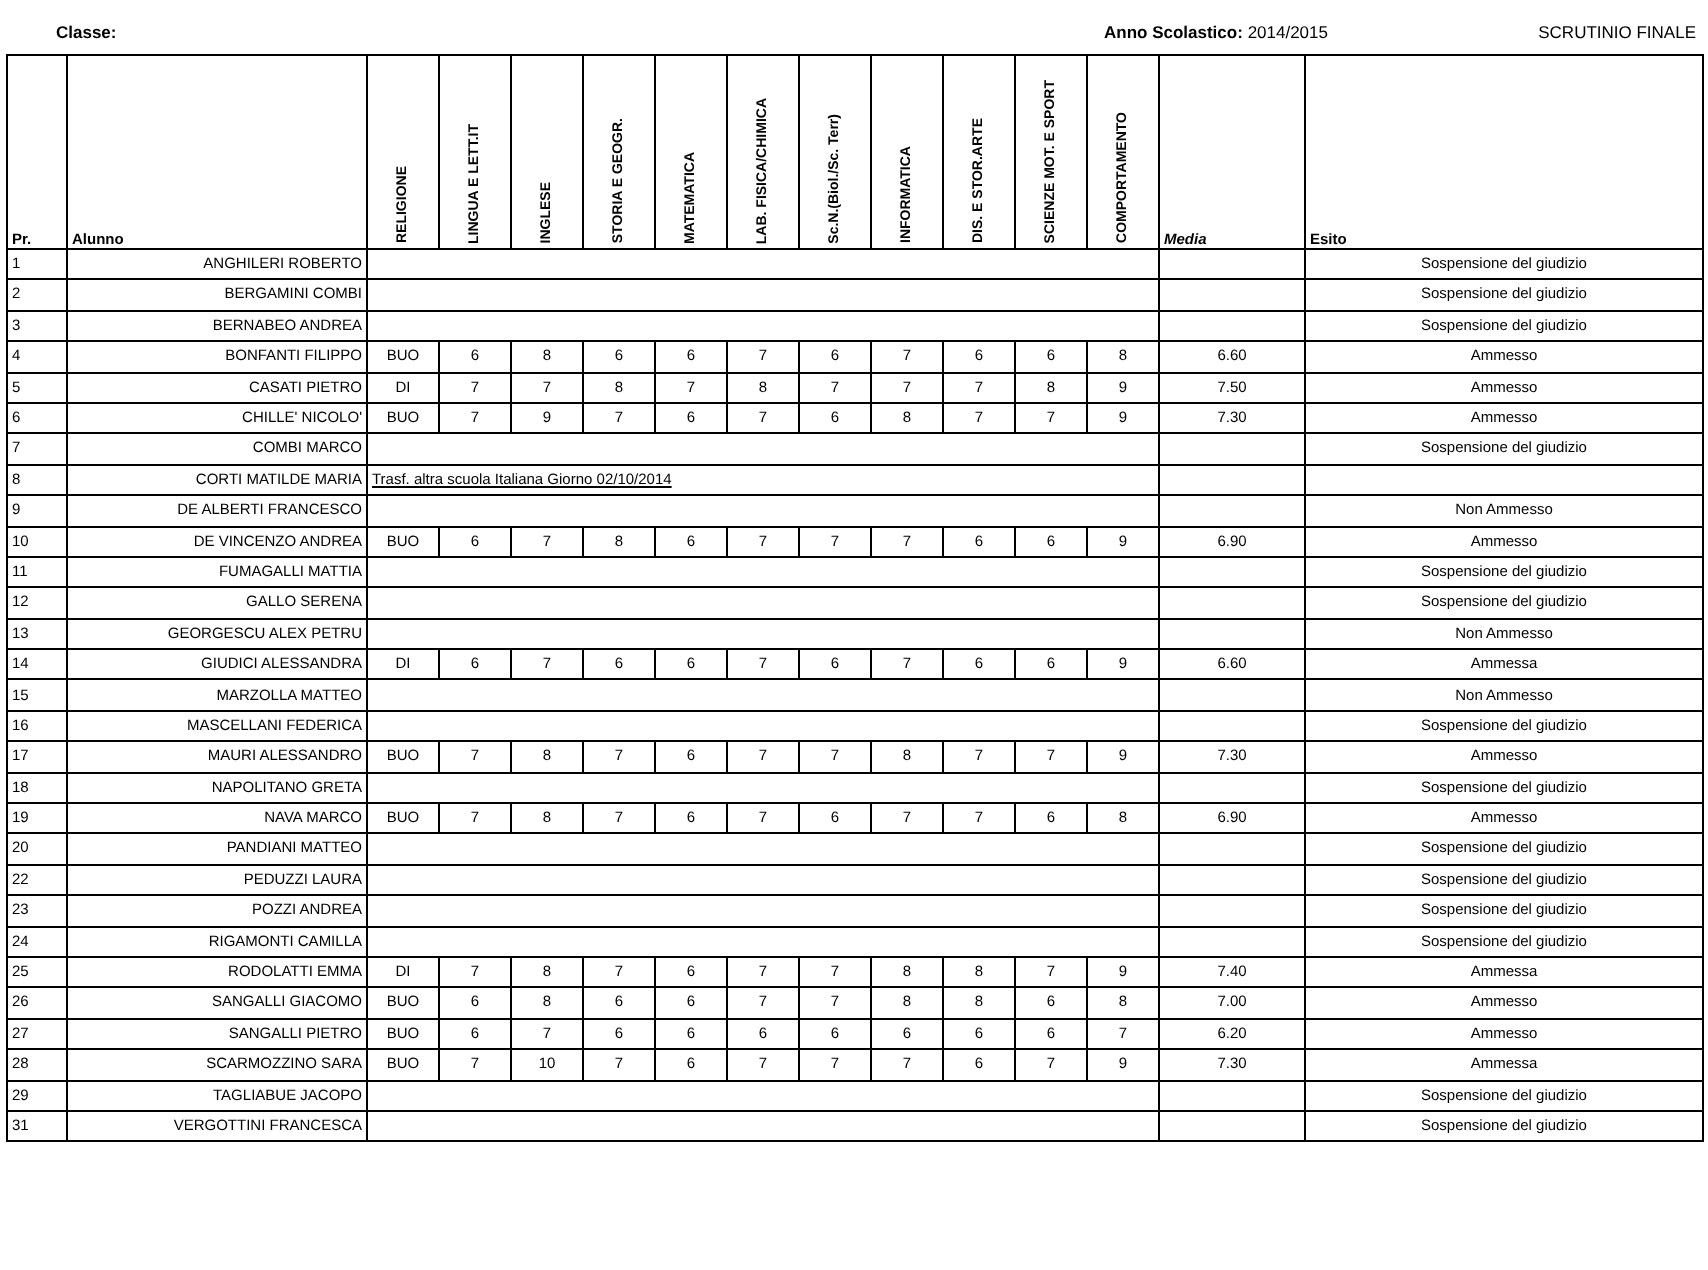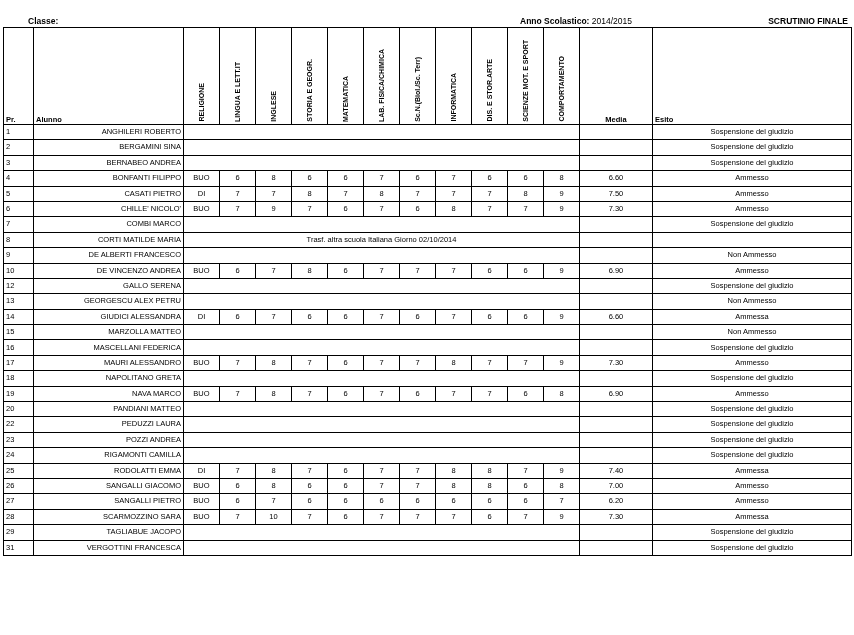--- a/index.html
+++ b/index.html
@@ -2,54 +2,54 @@
 <html><head>
 <meta charset="utf-8">
 <style>
   html,body{margin:0;padding:0;background:#fff;}
   body{
     width:854px;height:635px;overflow:hidden;
     font-family:"Liberation Sans",sans-serif;color:#000;
     -webkit-font-smoothing:antialiased;
   }
   .topbar{
-    display:flex;align-items:flex-end;
+    display:flex;align-items:center;
     padding:5px 4px 0 2px;box-sizing:border-box;height:27px;
-    font-size:8.5px;line-height:1.25;
+    font-size:8.5px;line-height:1.25;gap:32px;
   }
   .classe-block{width:518px;display:flex;padding-left:26px;box-sizing:border-box;}
   .bold{font-weight:bold;}
   .classe-label{font-weight:bold;margin-right:7px;white-space:nowrap;}
   .anno-block{width:170px;white-space:nowrap;}
-  .scrutinio{flex:1;text-align:right;padding-right:2px;white-space:nowrap;font-weight:bold;}
+  .scrutinio{flex:1;text-align:right;padding-right:2px;white-space:nowrap;}
 
   table.report{
     border-collapse:collapse;table-layout:fixed;
     margin:0 3px;width:848px;padding-left:24px;
   }
   table.report th,table.report td{
     border:1px solid #000;
     font-size:7.5px;line-height:1.1;
     padding:0 2px;overflow:hidden;white-space:nowrap;
     box-sizing:border-box;
   }
   thead th{height:97px;vertical-align:bottom;font-weight:bold;text-align:left;padding-bottom:2px;}
   th.subject{text-align:center;padding-bottom:7px;}
   th.subject .vert{
     writing-mode:vertical-rl;transform:rotate(180deg);
     font-size:7px;font-weight:bold;white-space:nowrap;
     display:inline-block;line-height:1;max-height:88px;
   }
-  th.media-h{text-align:center;}
+  th.media-h{font-style:italic;}
   tbody td{height:15.4px;vertical-align:middle;}
   td.num{text-align:left;}
   td.name{text-align:right;padding-left:3px;}
   td.grade,td.media{text-align:center;}
   td.esito{text-align:center;padding-left:3px;}
-  td.note{text-align:center;}
+  td.note{text-decoration:underline;}
 </style>
 </head>
 <body>
 
 <div class="topbar">
   <div class="classe-block">
     <span class="classe-label">Classe:</span>
   </div>
   <div class="anno-block">
     <span class="bold">Anno Scolastico:</span>
@@ -88,21 +88,21 @@
   <tbody>
       <tr>
         <td class="num">1</td>
         <td class="name">ANGHILERI ROBERTO</td>
         <td class="note" colspan="11"></td>
         <td class="media"></td>
         <td class="esito">Sospensione del giudizio</td>
       </tr>
       <tr>
         <td class="num">2</td>
-        <td class="name">BERGAMINI SINA</td>
+        <td class="name">BERGAMINI COMBI</td>
         <td class="note" colspan="11"></td>
         <td class="media"></td>
         <td class="esito">Sospensione del giudizio</td>
       </tr>
       <tr>
         <td class="num">3</td>
         <td class="name">BERNABEO ANDREA</td>
         <td class="note" colspan="11"></td>
         <td class="media"></td>
         <td class="esito">Sospensione del giudizio</td>
@@ -188,20 +188,27 @@
         <td class="grade">8</td>
         <td class="grade">6</td>
         <td class="grade">7</td>
         <td class="grade">7</td>
         <td class="grade">7</td>
         <td class="grade">6</td>
         <td class="grade">6</td>
         <td class="grade">9</td>
         <td class="media">6.90</td>
         <td class="esito">Ammesso</td>
+      </tr>
+      <tr>
+        <td class="num">11</td>
+        <td class="name">FUMAGALLI MATTIA</td>
+        <td class="note" colspan="11"></td>
+        <td class="media"></td>
+        <td class="esito">Sospensione del giudizio</td>
       </tr>
       <tr>
         <td class="num">12</td>
         <td class="name">GALLO SERENA</td>
         <td class="note" colspan="11"></td>
         <td class="media"></td>
         <td class="esito">Sospensione del giudizio</td>
       </tr>
       <tr>
         <td class="num">13</td>

